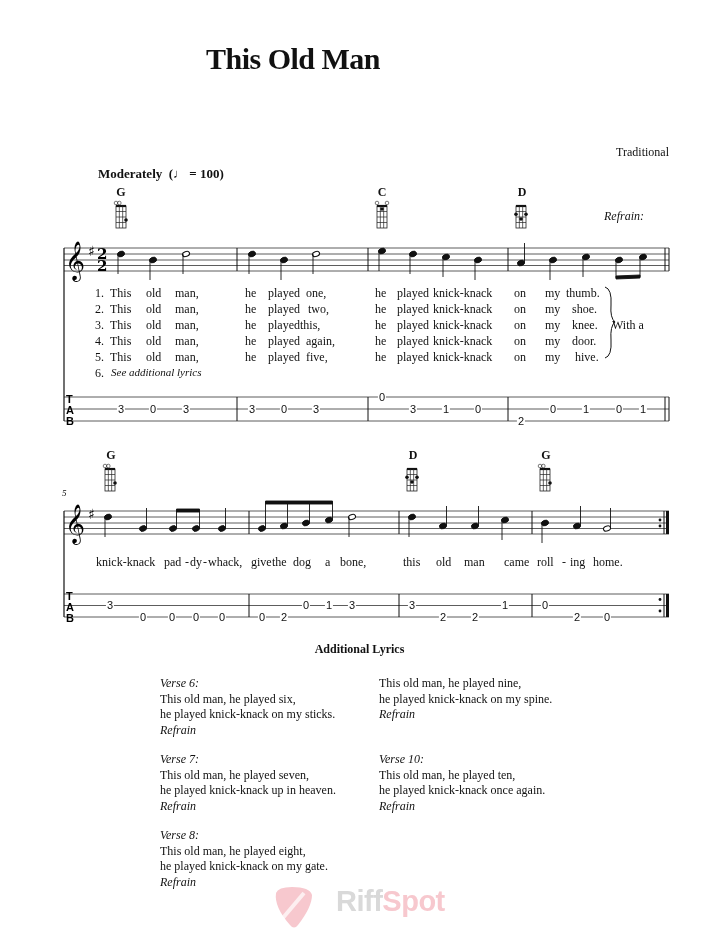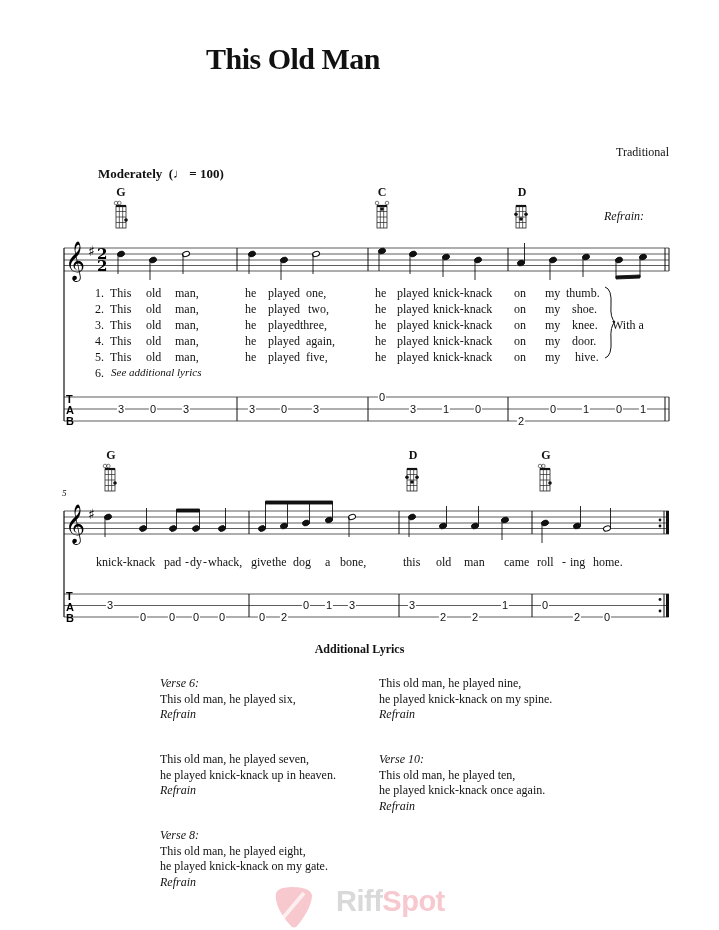--- a/index.html
+++ b/index.html
@@ -320,21 +320,21 @@
     <span class="lyric" style="left:545px; top:302px;">my</span>
     <span class="lyric" style="left:572px; top:302px;">shoe.</span>
   </div>
   <div>
     <span class="lyric" style="left:95px; top:318px;">3.</span>
     <span class="lyric" style="left:110px; top:318px;">This</span>
     <span class="lyric" style="left:146px; top:318px;">old</span>
     <span class="lyric" style="left:175px; top:318px;">man,</span>
     <span class="lyric" style="left:245px; top:318px;">he</span>
     <span class="lyric" style="left:268px; top:318px;">played</span>
-    <span class="lyric" style="left:300px; top:318px;">three,</span>
+    <span class="lyric" style="left:300px; top:318px;">this,</span>
     <span class="lyric" style="left:375px; top:318px;">he</span>
     <span class="lyric" style="left:397px; top:318px;">played</span>
     <span class="lyric" style="left:433px; top:318px;">knick-knack</span>
     <span class="lyric" style="left:514px; top:318px;">on</span>
     <span class="lyric" style="left:545px; top:318px;">my</span>
     <span class="lyric" style="left:572px; top:318px;">knee.</span>
   </div>
   <div>
     <span class="lyric" style="left:95px; top:334px;">4.</span>
     <span class="lyric" style="left:110px; top:334px;">This</span>
@@ -392,23 +392,25 @@
   <span class="lyric" style="left:562px; top:555px;">-</span>
   <span class="lyric" style="left:570px; top:555px;">ing</span>
   <span class="lyric" style="left:593px; top:555px;">home.</span>
 </div>
 
 <div class="add-title">Additional Lyrics</div>
 
 <div class="verse" style="left:160px; top:676px;">
   <div class="vl">Verse 6:</div>
   <div>This old man, he played six,</div>
+  <div>he played knick-knack on my sticks.</div>
   <div class="rf">Refrain</div>
 </div>
 <div class="verse" style="left:160px; top:752px;">
+  <div class="vl">Verse 7:</div>
   <div>This old man, he played seven,</div>
   <div>he played knick-knack up in heaven.</div>
   <div class="rf">Refrain</div>
 </div>
 <div class="verse" style="left:160px; top:828px;">
   <div class="vl">Verse 8:</div>
   <div>This old man, he played eight,</div>
   <div>he played knick-knack on my gate.</div>
   <div class="rf">Refrain</div>
 </div>

